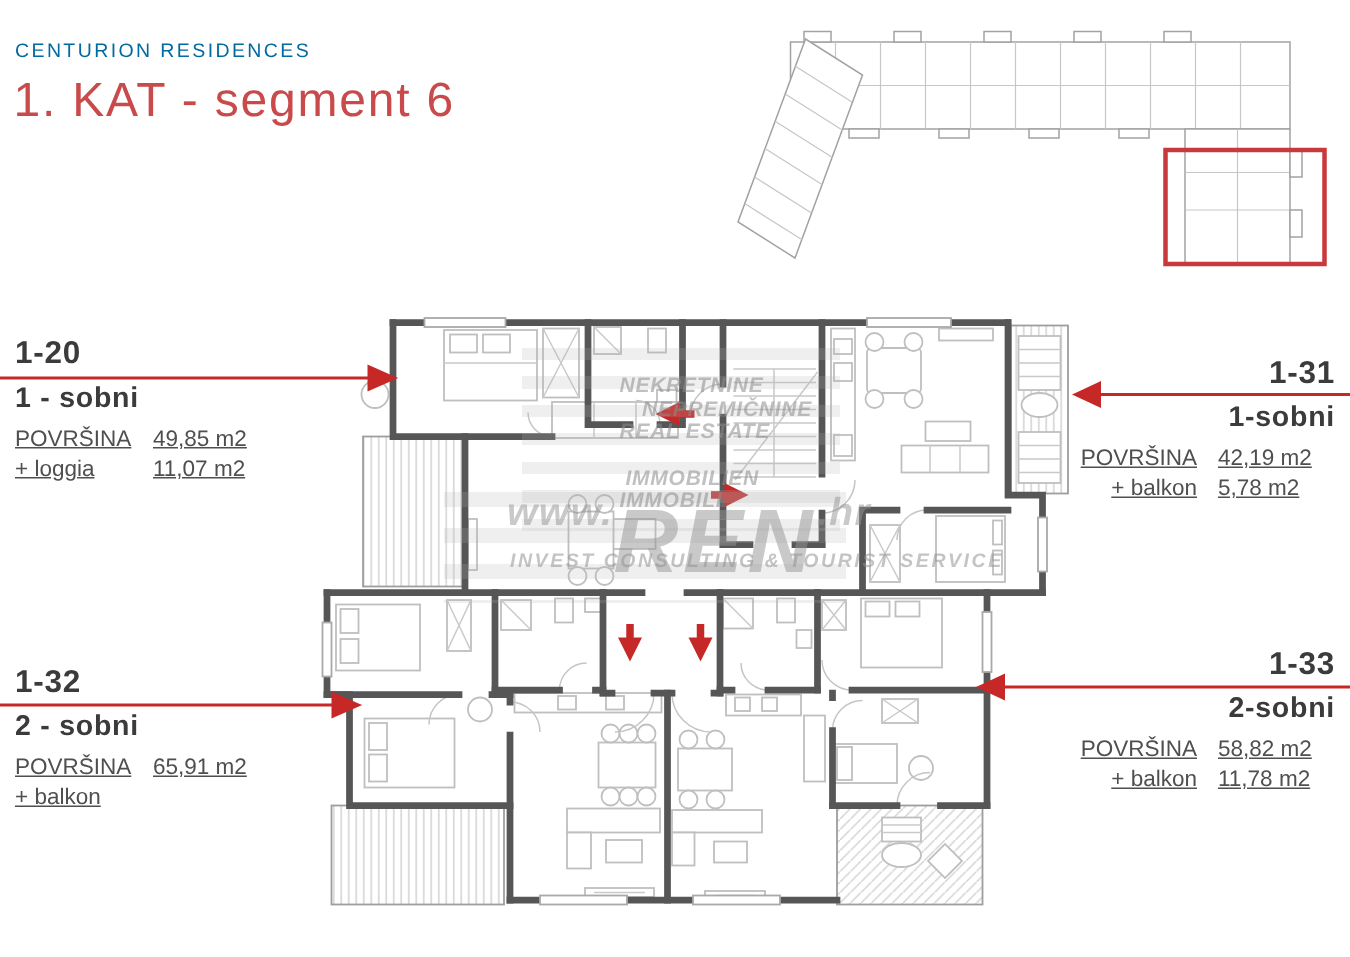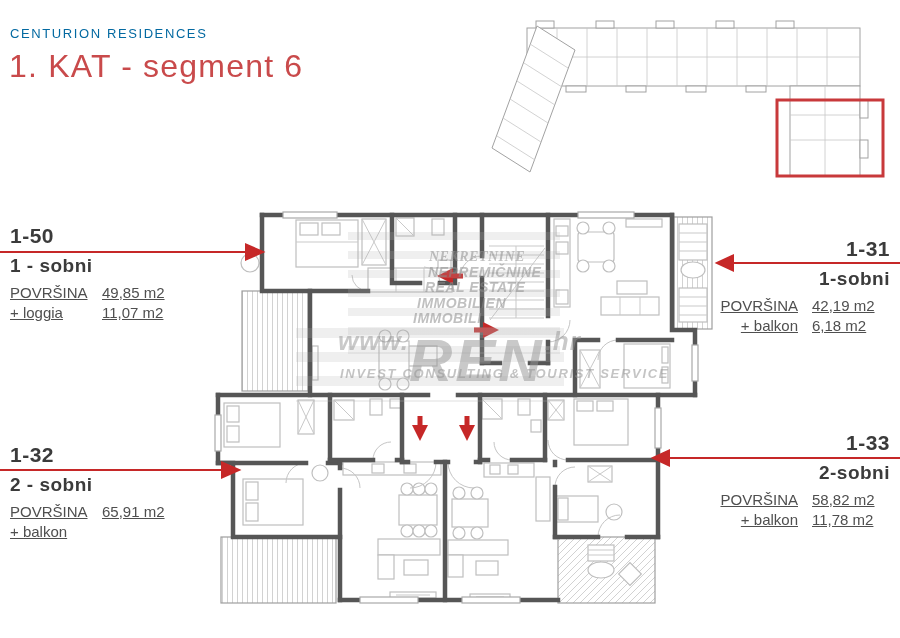--- a/index.html
+++ b/index.html
@@ -24,24 +24,24 @@
 
   
   .wm{pointer-events:none;}
   .wm-stripes{position:absolute;}
   .s1{left:348px;top:232px;width:212px;height:122px;
       background:repeating-linear-gradient(180deg,rgba(175,175,175,.20) 0 8px,transparent 8px 19px);}
   .s2{left:296px;top:328px;width:268px;height:74px;
       background:repeating-linear-gradient(180deg,rgba(175,175,175,.20) 0 10px,transparent 10px 24px);}
   .wm-lines{position:absolute;left:413px;top:249px;font-style:italic;font-weight:bold;
             font-size:14px;line-height:15.5px;color:rgba(140,140,140,.55);letter-spacing:.5px;}
-  .wm-lines div:nth-child(1){margin-left:16px;font-family:Liberation Serif, serif;}
+  .wm-lines div:nth-child(1){margin-left:0;}
   .wm-lines div:nth-child(2){margin-left:15px;}
-  .wm-lines div:nth-child(3){margin-left:12px;}
-  .wm-lines div:nth-child(4){margin-left:4px;}
+  .wm-lines div:nth-child(3){margin-left:0;}
+  .wm-lines div:nth-child(4){margin-left:4px;margin-top:15px;}
   .wm-brand{position:absolute;left:338px;top:326px;display:flex;align-items:flex-start;
             font-style:italic;color:rgba(148,148,148,.50);white-space:nowrap;}
   .wm-brand .b-small{font-size:26px;letter-spacing:1px;font-weight:bold;}
   .wm-brand .b-big{font-size:60px;font-weight:bold;letter-spacing:3px;}
   .wm-tagline{position:absolute;left:340px;top:366px;font-style:italic;font-weight:bold;
               font-size:13px;letter-spacing:1.7px;color:rgba(148,148,148,.55);white-space:nowrap;}
 
   svg{display:block;}
   .overlay{pointer-events:none;}
 
@@ -340,42 +340,42 @@
         <polygon points="239,470 222,462.5 222,477.5"></polygon>
       </g>
     <g>
         <line x1="900" y1="458" x2="667" y2="458"></line>
         <polygon points="653,458 669,450.5 669,465.5"></polygon>
       </g>
   </g>
 </svg>
 
 <div class="abs unit-label align-left" style="left:10px;top:224px;width:210px;">
-  <div class="unit-id">1-50</div>
+  <div class="unit-id">1-20</div>
   <div class="unit-type">1 - sobni</div>
   <div class="spec-row">
     <span class="spec-label">POVRŠINA</span>
       <span class="spec-value">49,85 m2</span>
   </div>
   <div class="spec-row">
     <span class="spec-label">+ loggia</span>
       <span class="spec-value">11,07 m2</span>
   </div>
 </div>
 
 <div class="abs unit-label align-right" style="right:10px;top:237px;width:175px;">
   <div class="unit-id">1-31</div>
   <div class="unit-type">1-sobni</div>
   <div class="spec-row">
     <span class="spec-label">POVRŠINA</span>
       <span class="spec-value">42,19 m2</span>
   </div>
   <div class="spec-row">
     <span class="spec-label">+ balkon</span>
-      <span class="spec-value">6,18 m2</span>
+      <span class="spec-value">5,78 m2</span>
   </div>
 </div>
 
 <div class="abs unit-label align-left" style="left:10px;top:443px;width:210px;">
   <div class="unit-id">1-32</div>
   <div class="unit-type">2 - sobni</div>
   <div class="spec-row">
     <span class="spec-label">POVRŠINA</span>
       <span class="spec-value">65,91 m2</span>
   </div>

